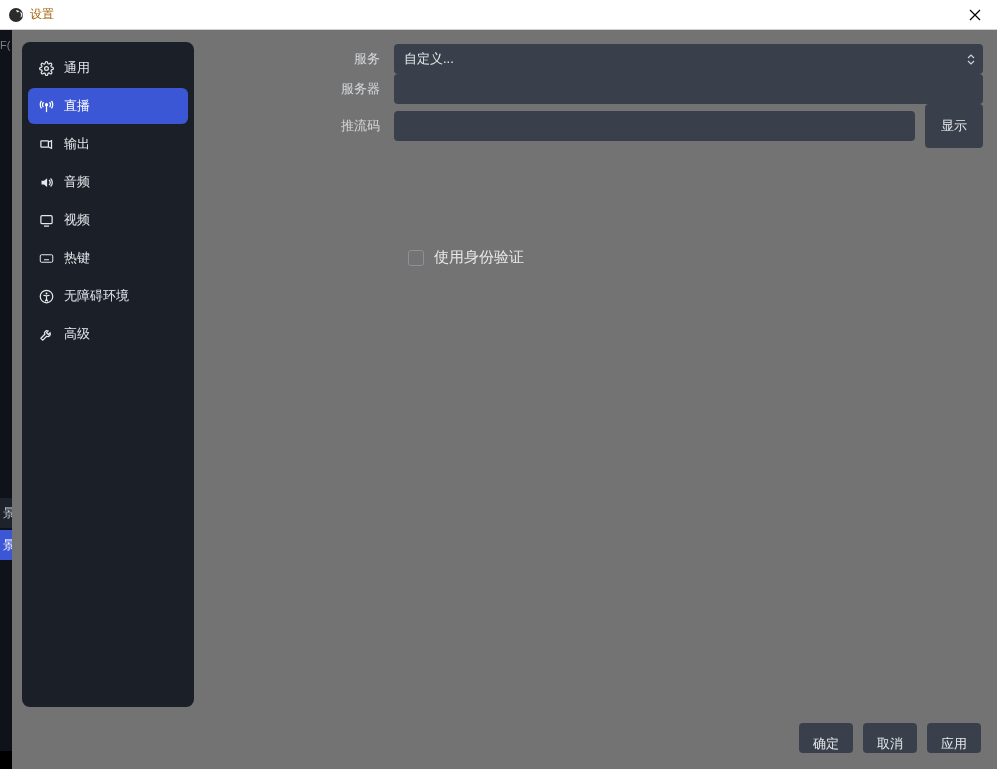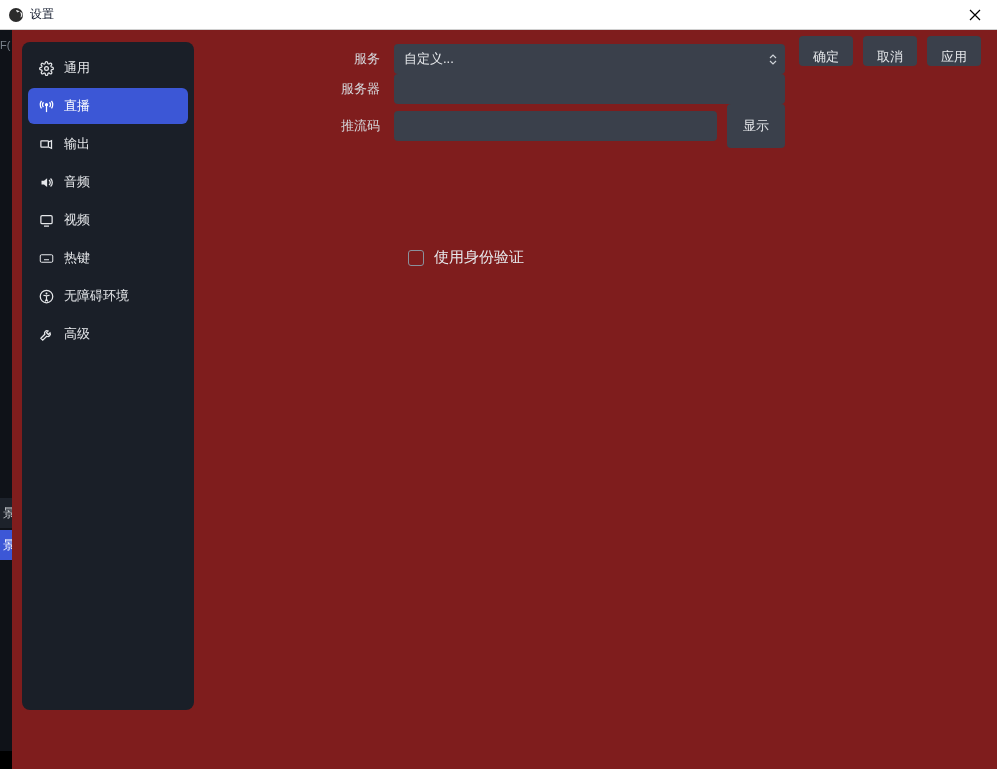--- a/index.html
+++ b/index.html
@@ -12,21 +12,21 @@
       height: 769px;
       overflow: hidden;
       position: relative;
     }
     .titlebar {
       height: 30px;
       background: #ffffff;
       display: flex;
       align-items: center;
       padding: 0 8px;
-      color: #0f172a;
+      color: #a16207;
       font-size: 12px;
       border-bottom: 1px solid #d0d0d0;
       position: relative;
     }
     .titlebar .app-icon {
       width: 16px; height: 16px;
       margin-right: 6px;
       display: inline-flex;
       align-items: center; justify-content: center;
     }
@@ -54,23 +54,23 @@
     .bg-strip.sel { background: #3c57d6; color: #fff; }
     .bg-left-col {
       position: absolute;
       left: 0; top: 0; width: 8px; height: 30px;
       color: #7a828c; font-size: 11px;
       display: flex; align-items: center;
     }
     .dialog {
       position: absolute;
       top: 30px; left: 12px; right: 0; bottom: 0;
-      background: #7f1d1d;
-      display: flex;
-      flex-direction: row;
+      background: #737373;
+      display: flex;
+      flex-direction: column;
     }
     .dialog-body {
       flex: 1;
       display: flex;
       padding: 12px 14px 10px 10px;
       gap: 24px;
       overflow: hidden;
     }
     .sidebar {
       width: 172px;

